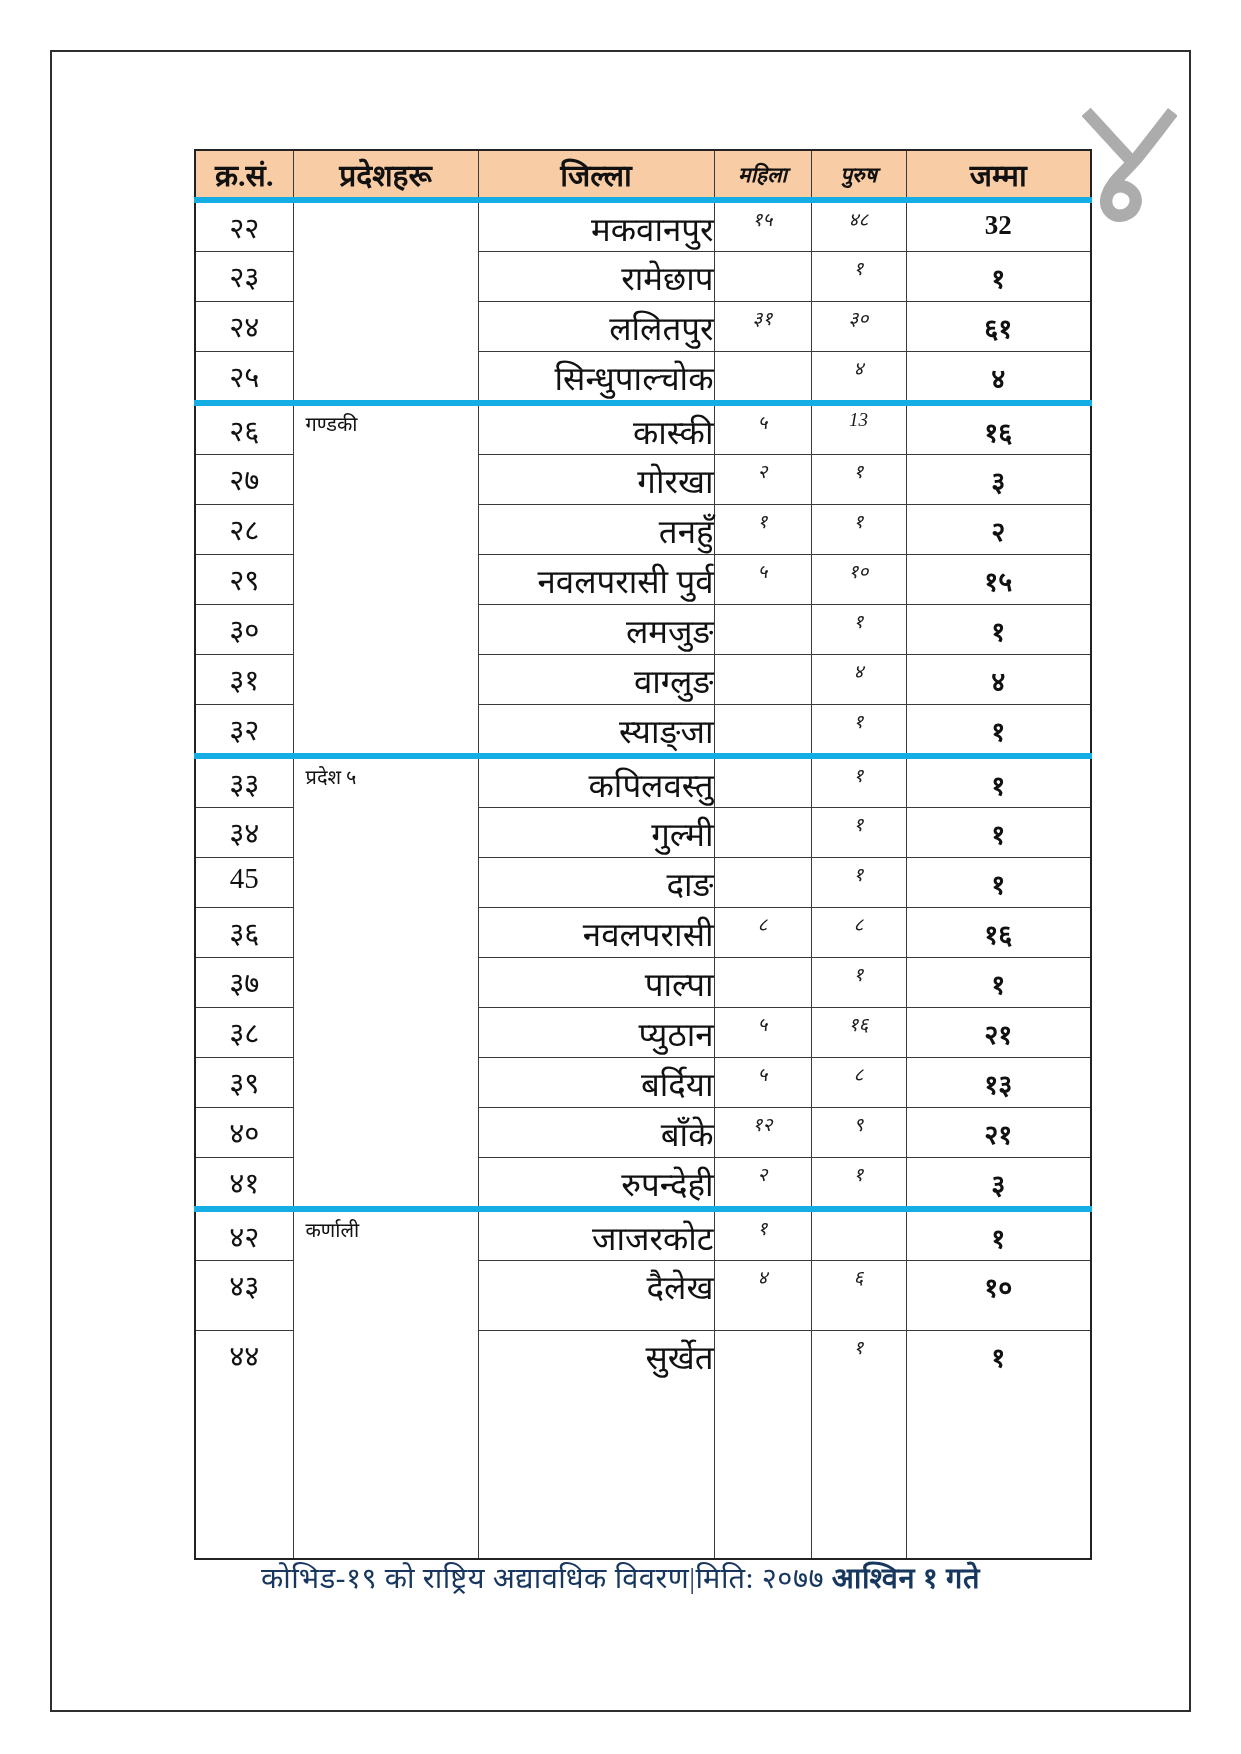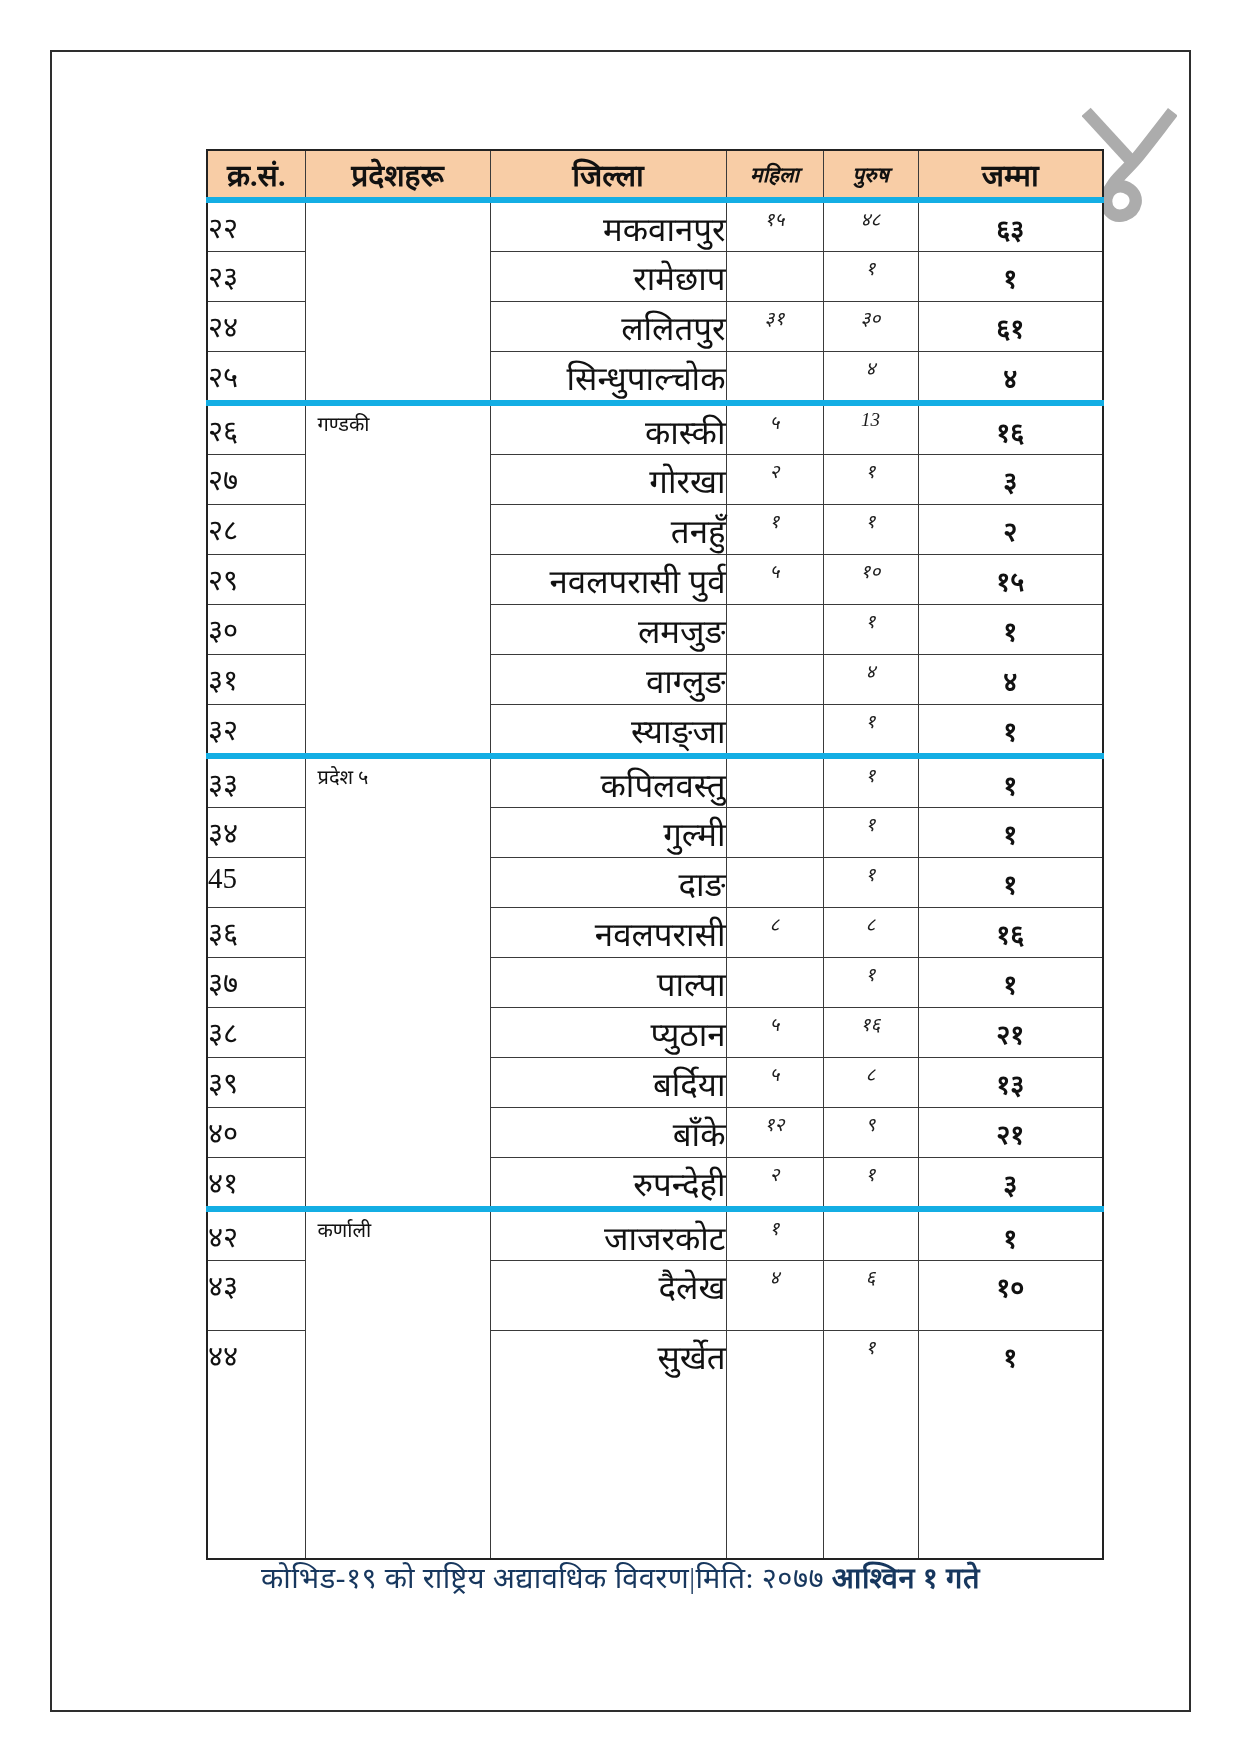--- a/index.html
+++ b/index.html
@@ -19,21 +19,20 @@
   .watermark {
     position:absolute; left:1030px; top:55px;
     width:95px; height:115px;
   }
   table.covid-table {
     position:absolute; left:142px; top:97px;
     width:896px;
     border-collapse:collapse;
     table-layout:fixed;
     border:2px solid #222;
-    margin-left:12px;
   }
   .covid-table col.c-sn       { width:98px; }
   .covid-table col.c-prov     { width:185px; }
   .covid-table col.c-dist     { width:236px; }
   .covid-table col.c-female   { width:97px; }
   .covid-table col.c-male     { width:95px; }
   .covid-table col.c-total    { width:185px; }
 
   .covid-table th {
     background:#f8cda6;
@@ -51,21 +50,21 @@
     font-weight:600;
   }
   .covid-table tr { height:50px; }
   .covid-table td {
     border:1px solid #3a3a3a;
     vertical-align:top;
     background:#fff;
   }
   .covid-table tr.section-start > td { border-top:6px solid #14aee4; }
 
-  td.td-sn       { font-size:29px; padding-top:4px; }
+  td.td-sn       { font-size:29px; text-align:center; padding-top:4px; }
   td.td-province { font-size:20px; text-align:left; padding:4px 0 0 12px; }
   td.td-district { font-size:33px; text-align:right; padding:3px 0 0 14px; }
   td.td-num      { font-size:19px; font-style:italic; text-align:center; padding-top:3px; color:#1c1c1c; }
   td.td-total    { font-size:27px; font-weight:bold; text-align:center; padding-top:7px; }
 
   .footer-caption {
     position:absolute; left:0; top:1505px;
     width:100%;
     text-align:center;
     font-size:29px;
@@ -105,21 +104,21 @@
         <th>जम्मा</th>
       </tr>
     </thead>
     <tbody id="table-body">
         <tr class="section-start">
           <td class="td-sn">२२</td>
           <td class="td-province" rowspan="4"></td>
           <td class="td-district">मकवानपुर</td>
           <td class="td-num">१५</td>
           <td class="td-num">४८</td>
-          <td class="td-total">६३</td>
+          <td class="td-total">32</td>
         </tr>
         <tr>
           <td class="td-sn">२३</td>
           <td class="td-district">रामेछाप</td>
           <td class="td-num"></td>
           <td class="td-num">१</td>
           <td class="td-total">१</td>
         </tr>
         <tr>
           <td class="td-sn">२४</td>

